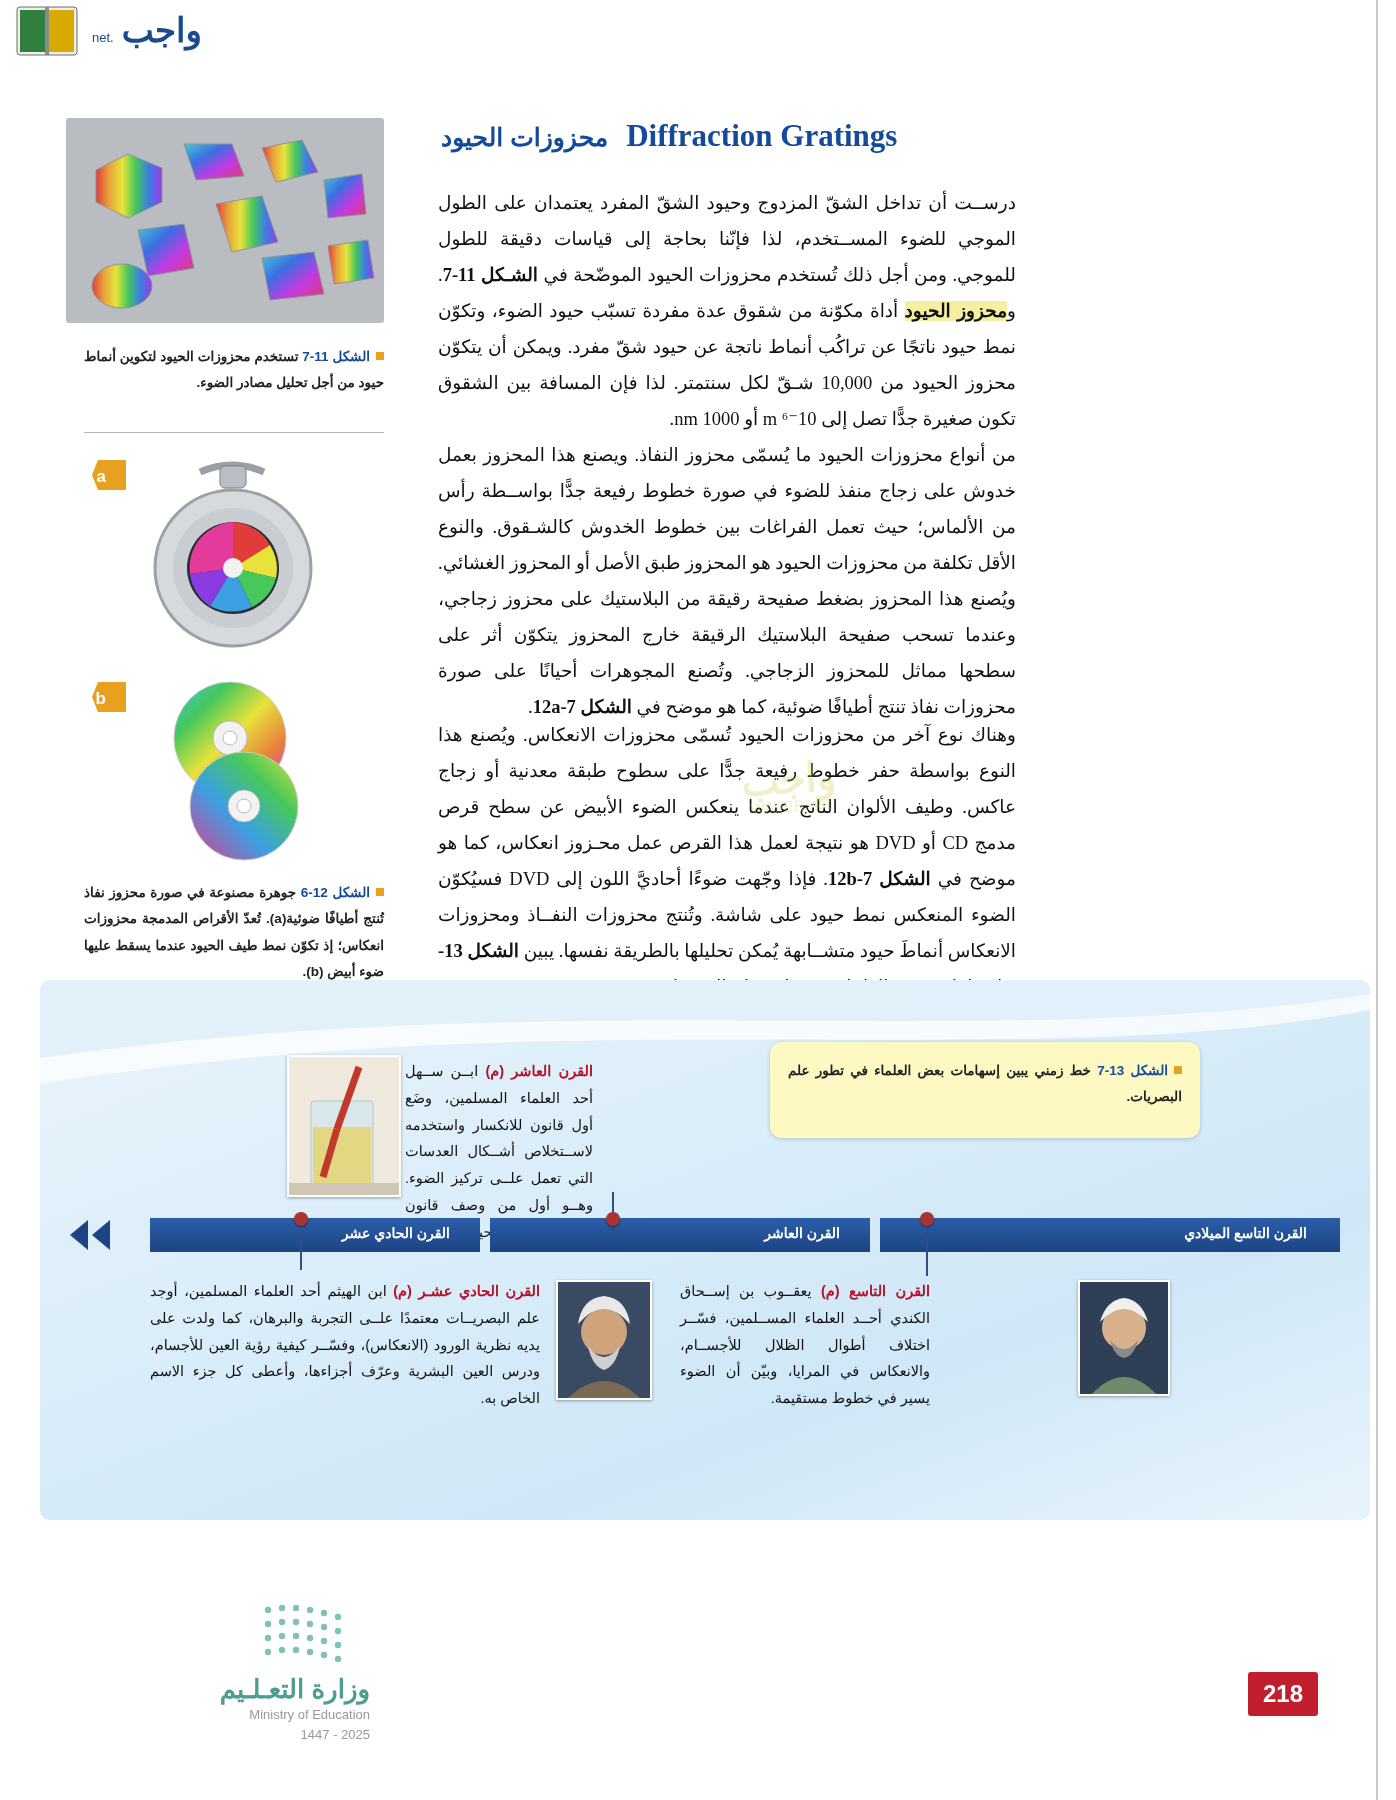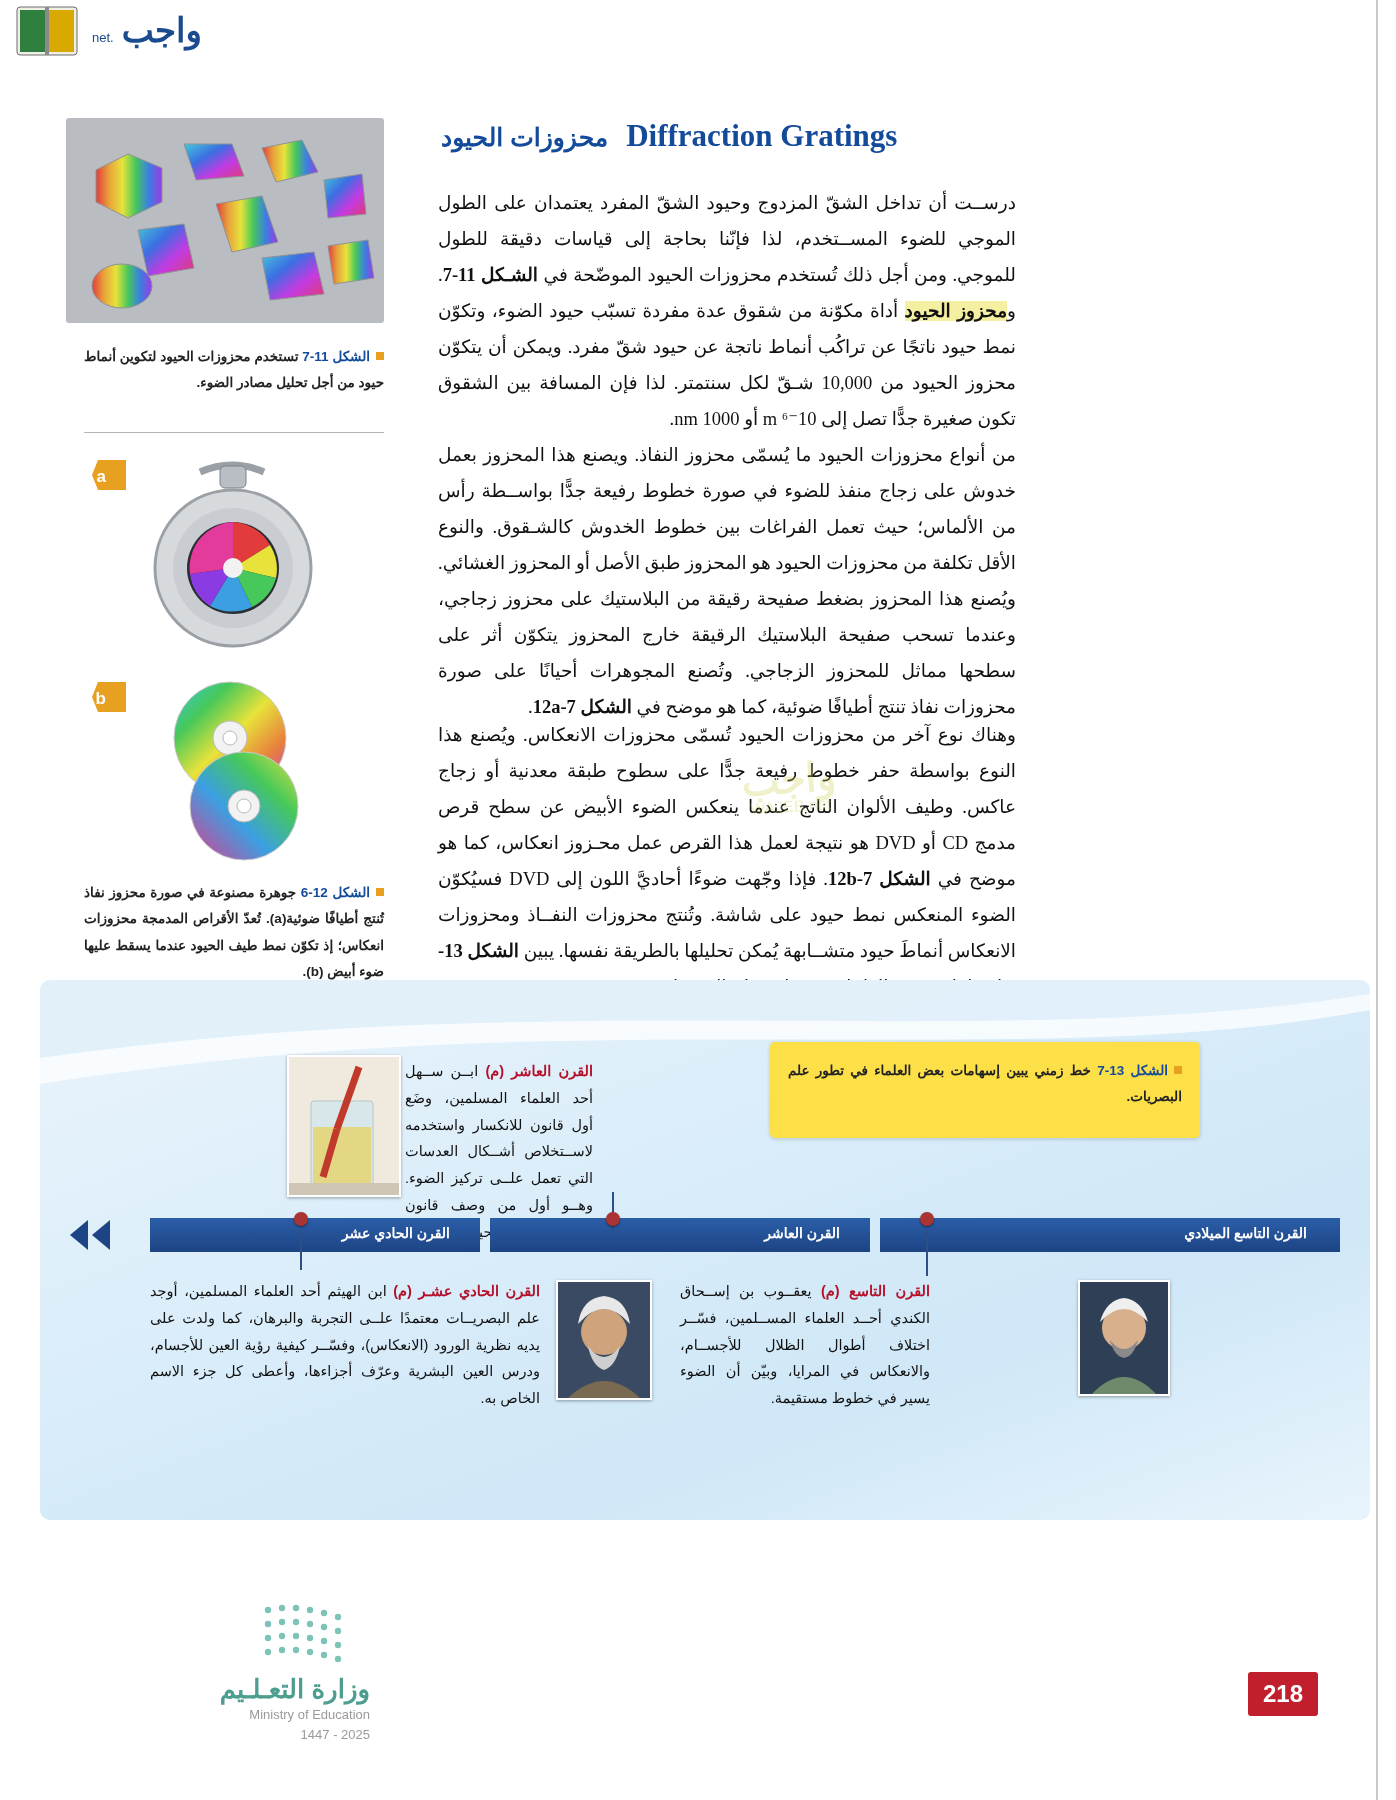--- a/index.html
+++ b/index.html
@@ -68,22 +68,22 @@
   .fig2{position:absolute;top:452px;right:12px;width:280px;height:212px;}
   .fig3{position:absolute;top:676px;right:12px;width:280px;height:195px;}
   #cap2{position:absolute;top:880px;right:0;width:300px;}
   #hr2{top:1030px;}
   
   .tl-wrap{position:absolute;left:0;top:980px;width:1396px;height:560px;overflow:hidden;}
   .tl-bg{position:absolute;left:40px;top:0;width:1330px;height:540px;border-radius:10px;
     background:linear-gradient(160deg,#eaf4fb 0%,#dceefa 35%,#cfe7f7 70%,#e8f4fc 100%);}
   .tl-swoosh{position:absolute;left:40px;top:0;width:1330px;height:120px;overflow:hidden;border-radius:10px 10px 0 0;}
   .tl-callout{
-    position:absolute;left:770px;top:62px;width:430px;min-height:96px;background:#fde047;
-    border-radius:5px;box-shadow:0 1px 4px rgba(0,0,0,.18);padding:16px 18px;box-sizing:border-box;
+    position:absolute;left:770px;top:62px;width:430px;min-height:96px;background:#fef9c3;
+    border-radius:12px;box-shadow:0 1px 4px rgba(0,0,0,.18);padding:16px 18px;box-sizing:border-box;
   }
   .tl-bar{position:absolute;left:70px;top:238px;width:1270px;height:34px;}
   .bar-seg{position:absolute;top:0;height:34px;background:linear-gradient(#2b5ea8,#1d4484);}
   .bar-label{
     position:absolute;top:7px;font-family:"Liberation Sans",sans-serif;color:#fff;font-weight:bold;font-size:14px;margin-left:24px;
   }
   .pin{position:absolute;width:14px;height:14px;border-radius:50%;background:#a33;box-shadow:0 1px 2px rgba(0,0,0,.5);}
   .pin-stem{position:absolute;width:2px;background:#2b4f86;}
   .tl-item{position:absolute;font-family:"Liberation Sans",sans-serif;font-size:14.5px;line-height:1.85;color:#111;direction:rtl;}
   .tl-item .ttl{color:#b4122b;font-weight:bold;}

